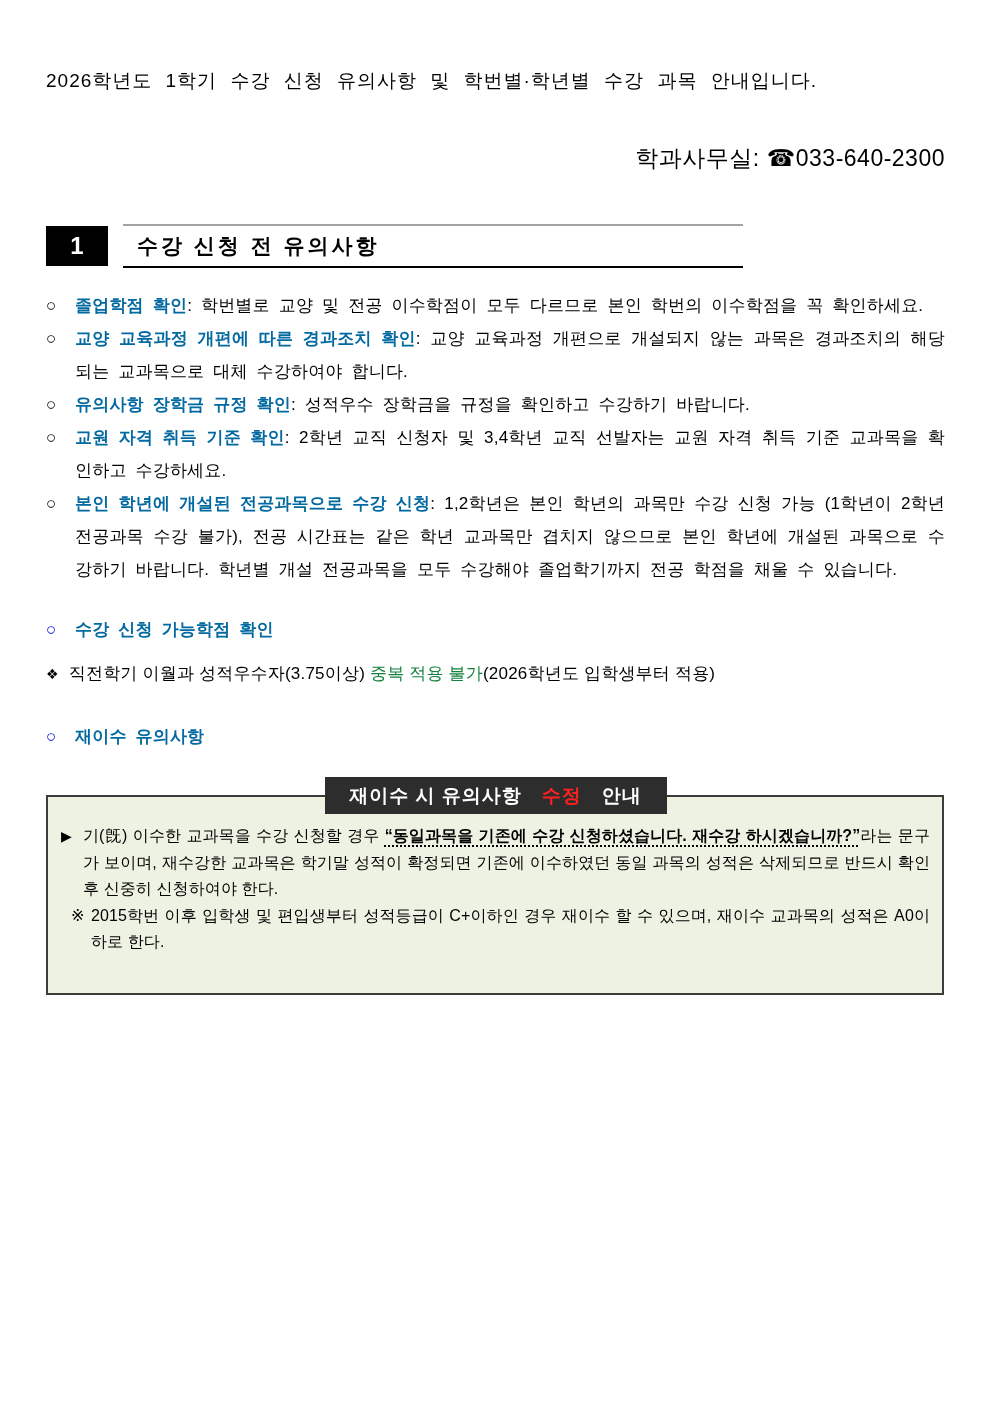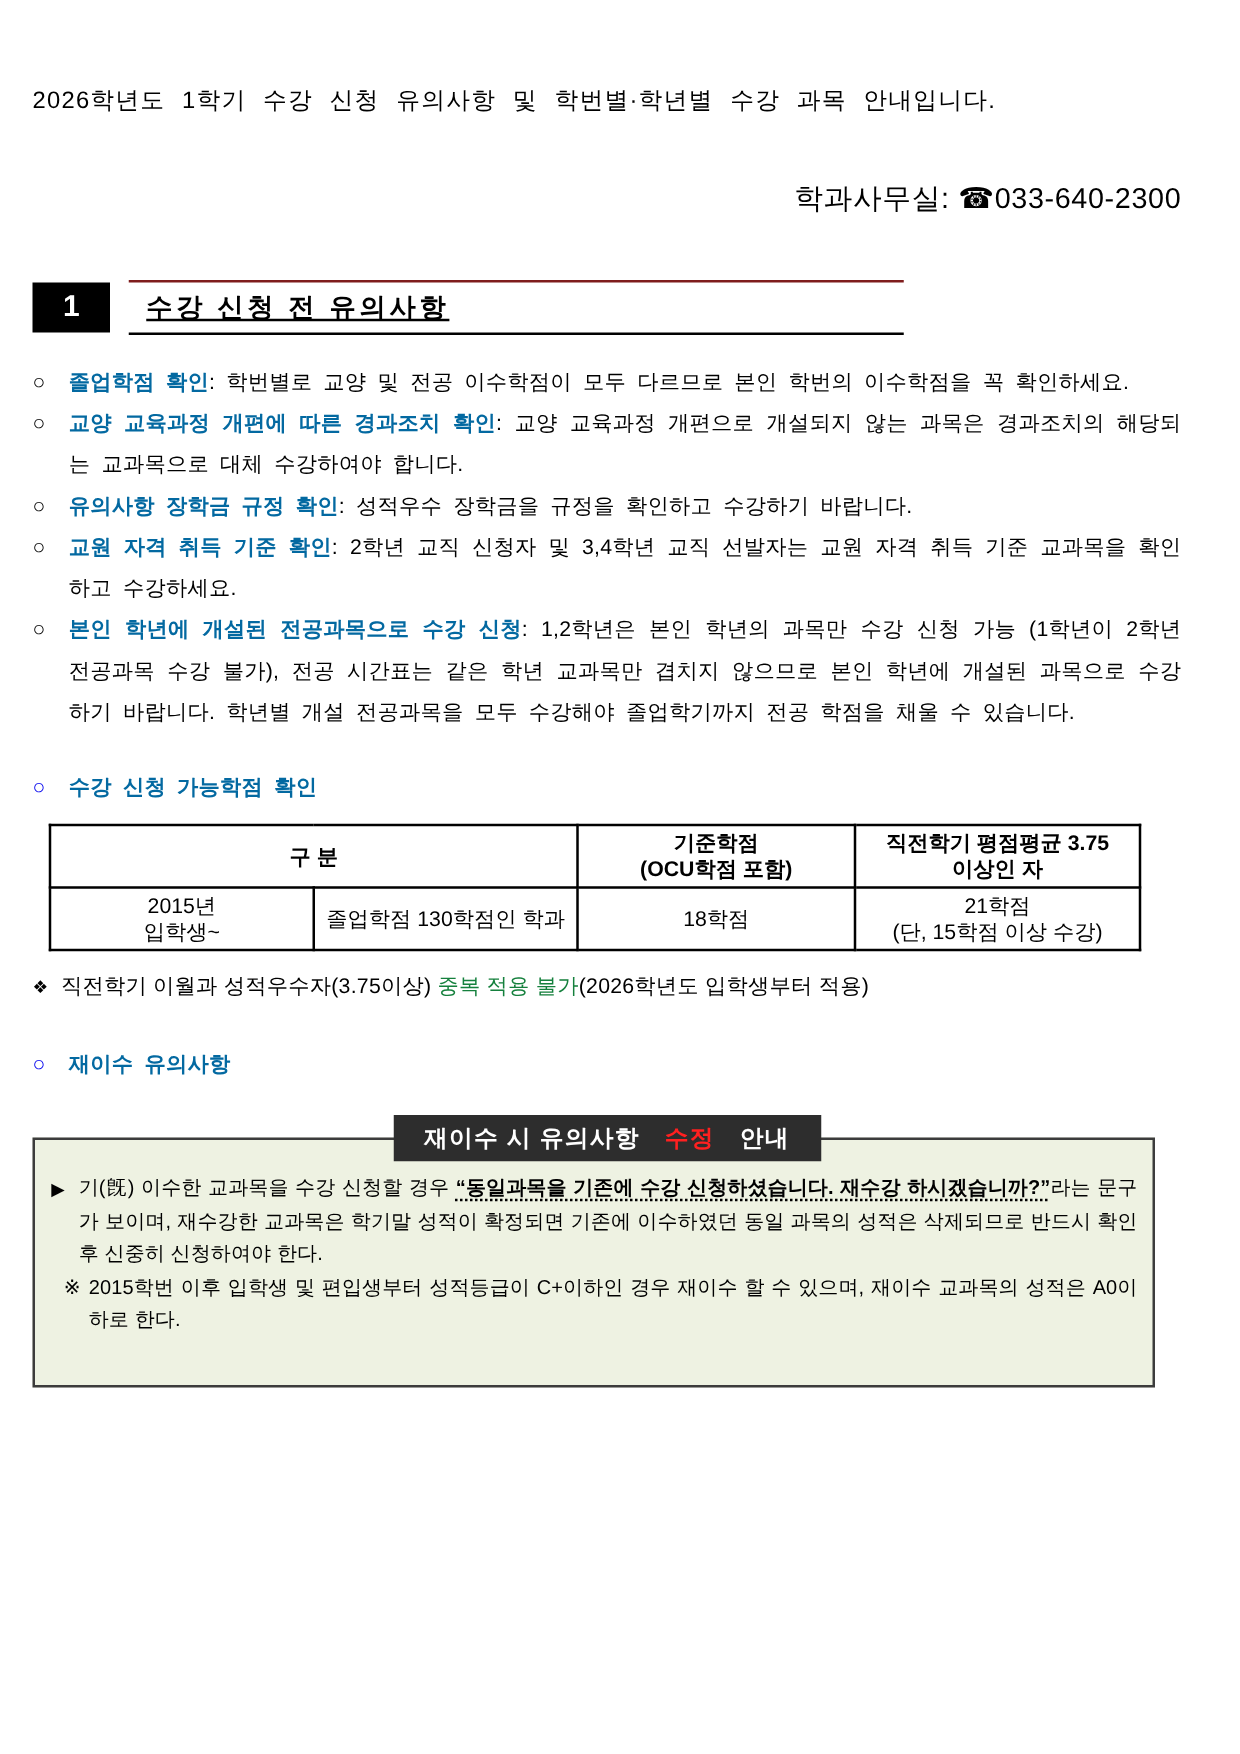--- a/index.html
+++ b/index.html
@@ -3,39 +3,38 @@
 <meta charset="utf-8">
 <style>
   * { margin: 0; padding: 0; box-sizing: border-box; }
   html, body { background: #ffffff; }
   body {
     width: 992px; height: 1403px;
     font-family: "Liberation Sans", "DejaVu Sans", sans-serif;
     color: #000;
     overflow: hidden;
   }
-  .page { padding: 58px 47px 0 26px; }
+  .page { padding: 58px 47px 0 46px; }
 
   
   .intro { font-size: 19px; line-height: 45px; letter-spacing: 1px; word-spacing: 7px; text-align: justify; }
   .dept-line { margin-top: 40px; text-align: right; font-size: 23px; letter-spacing: 0.5px; }
 
   
   .sec-header { margin-top: 50px; display: flex; align-items: center; }
   .sec-num {
     width: 62px; height: 40px; background: #000; color: #fff;
     font-size: 24px; font-weight: bold;
     display: flex; align-items: center; justify-content: center;
     flex: 0 0 auto;
   }
   .sec-title-wrap {
     margin-left: 15px; width: 620px;
-    border-top: 2px solid #7f1d1d; border-bottom: 2px solid #000;
+    border-top: 2px solid #a3a3a3; border-bottom: 2px solid #000;
     padding: 6px 0 6px 14px;
-    text-decoration: underline;
   }
   .sec-title { font-size: 21px; font-weight: bold; letter-spacing: 3px; }
 
   
   .bullet-list { margin-top: 21px; }
   .bullet-item {
     position: relative; padding-left: 29px;
     font-size: 17px; line-height: 33px;
     text-align: justify; word-spacing: 4px; letter-spacing: 0.2px;
   }
@@ -129,39 +128,20 @@
     </div>
     <div class="bullet-item">
       <span class="circle">○</span><span class="lead">본인 학년에 개설된 전공과목으로 수강 신청</span><span>: 1,2학년은 본인 학년의 과목만 수강 신청 가능 (1학년이 2학년 전공과목 수강 불가), 전공 시간표는 같은 학년 교과목만 겹치지 않으므로 본인 학년에 개설된 과목으로 수강하기 바랍니다. 학년별 개설 전공과목을 모두 수강해야 졸업학기까지 전공 학점을 채울 수 있습니다.</span>
     </div>
 
     <div class="bullet-item blue-circle sub-heading">
       <span class="circle">○</span><span class="lead">수강 신청 가능학점 확인</span>
     </div>
   </div>
 
-  <table class="credit-table">
-    <tbody>
-        <tr>
-      <th colspan="2" style="width:422px">구   분</th>
-      <th style="width:222px">기준학점
-(OCU학점 포함)</th>
-      <th style="width:228px">직전학기 평점평균 3.75
-이상인 자</th>
-    </tr>
-    <tr>
-      <td style="width:148px">2015년
-입학생~</td>
-      <td style="width:274px">졸업학점 130학점인 학과</td>
-      <td>18학점</td>
-      <td>21학점
-(단, 15학점 이상 수강)</td>
-    </tr>
-  </tbody>
-    </table>
 
   <div class="footnote">
     <span class="diamond">❖</span><span>직전학기 이월과 성적우수자(3.75이상) </span><span class="red-bold">중복 적용 불가</span><span class="black-bold">(2026학년도</span><span> 입학생부터 적용)</span>
   </div>
 
   <div class="bullet-item blue-circle reissue-heading">
     <span class="circle">○</span><span class="lead">재이수 유의사항</span>
   </div>
 
   <div class="banner">

